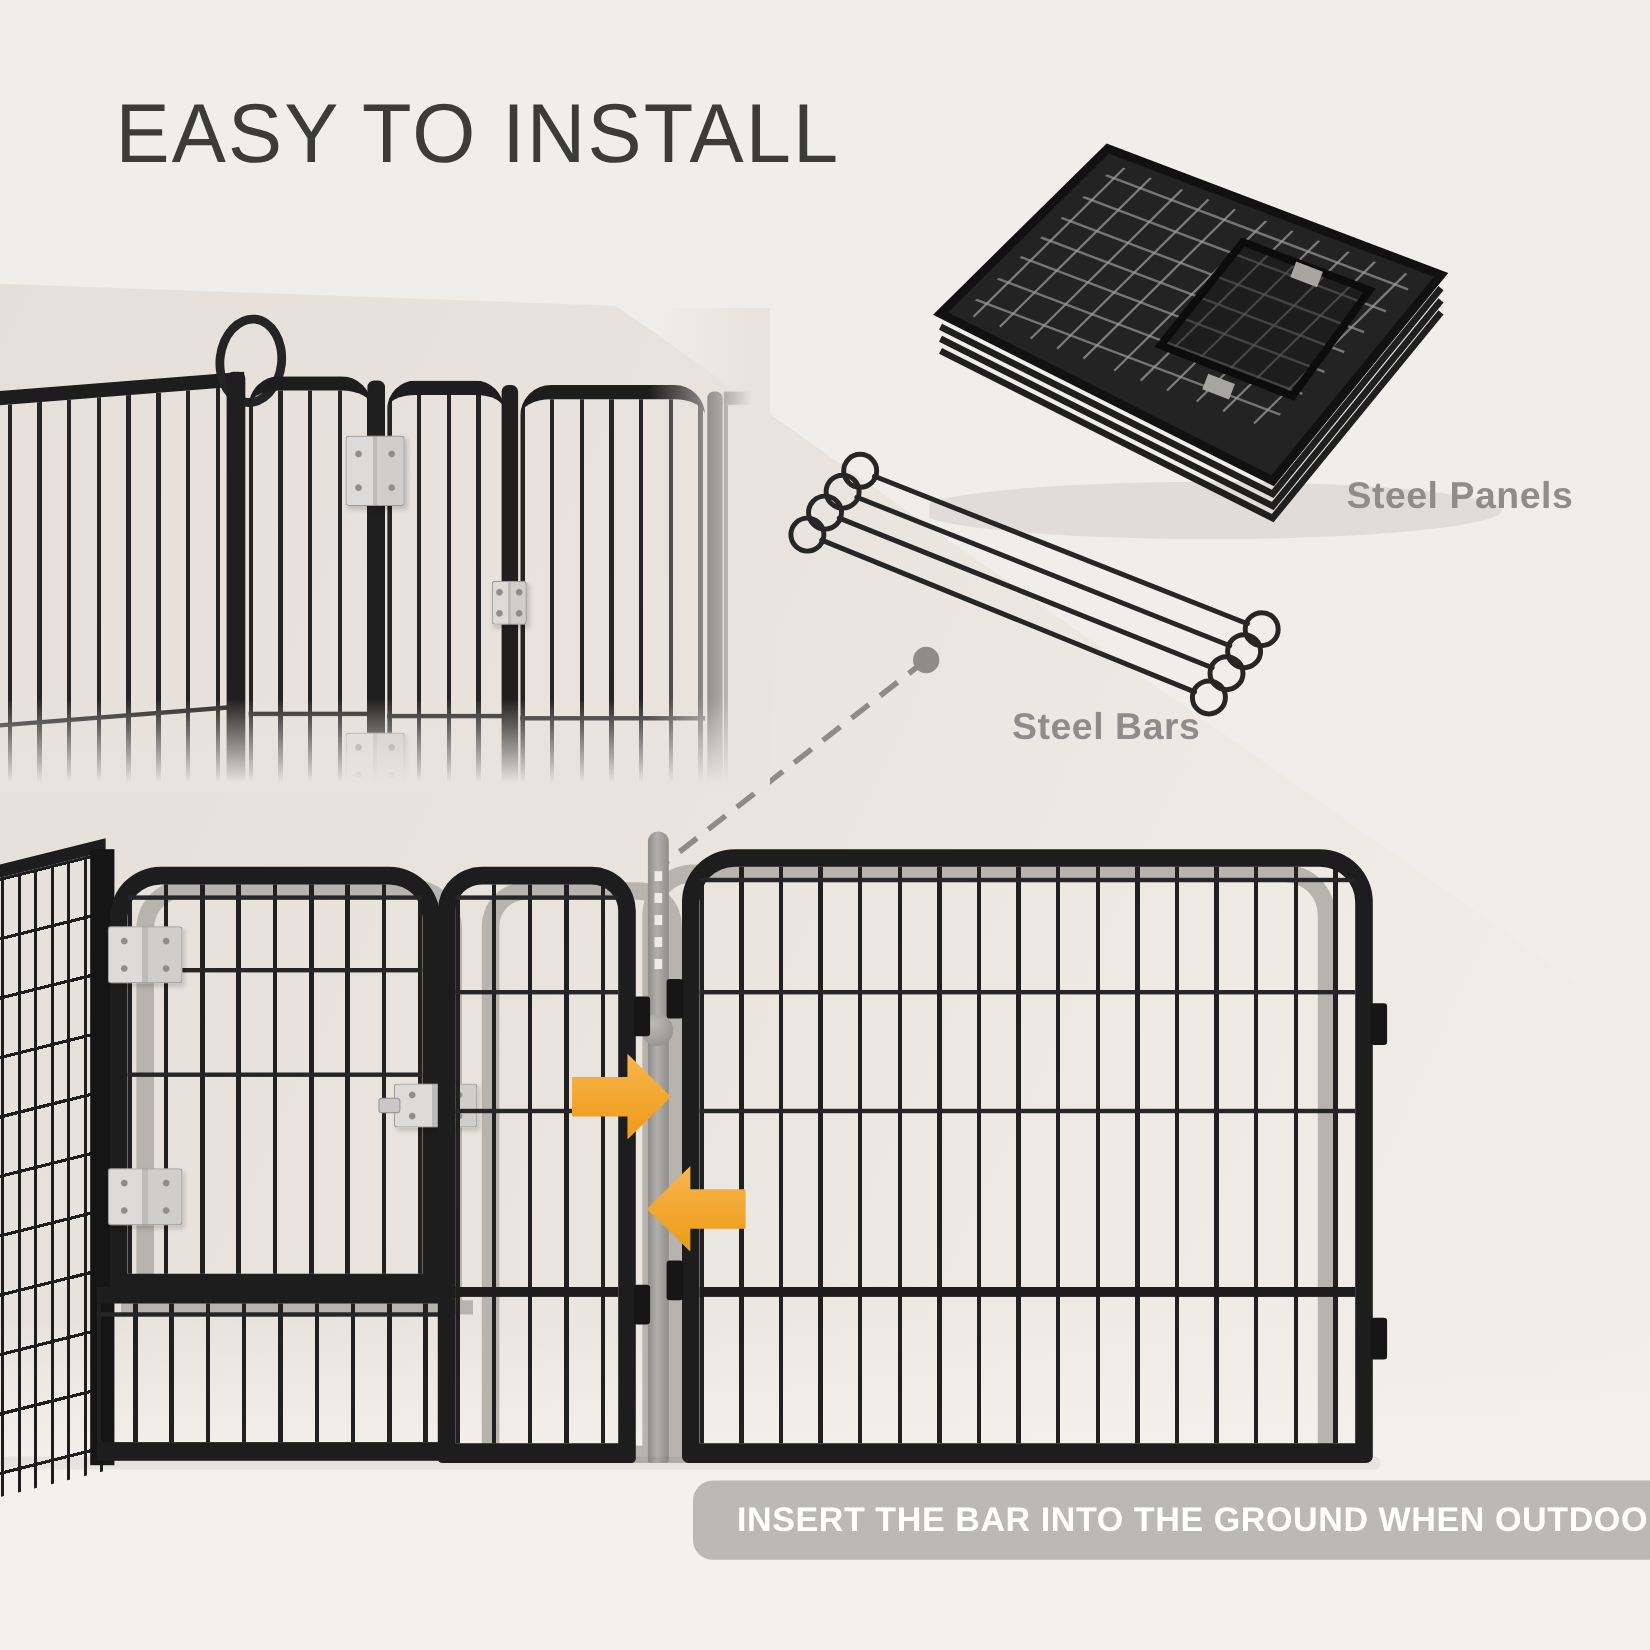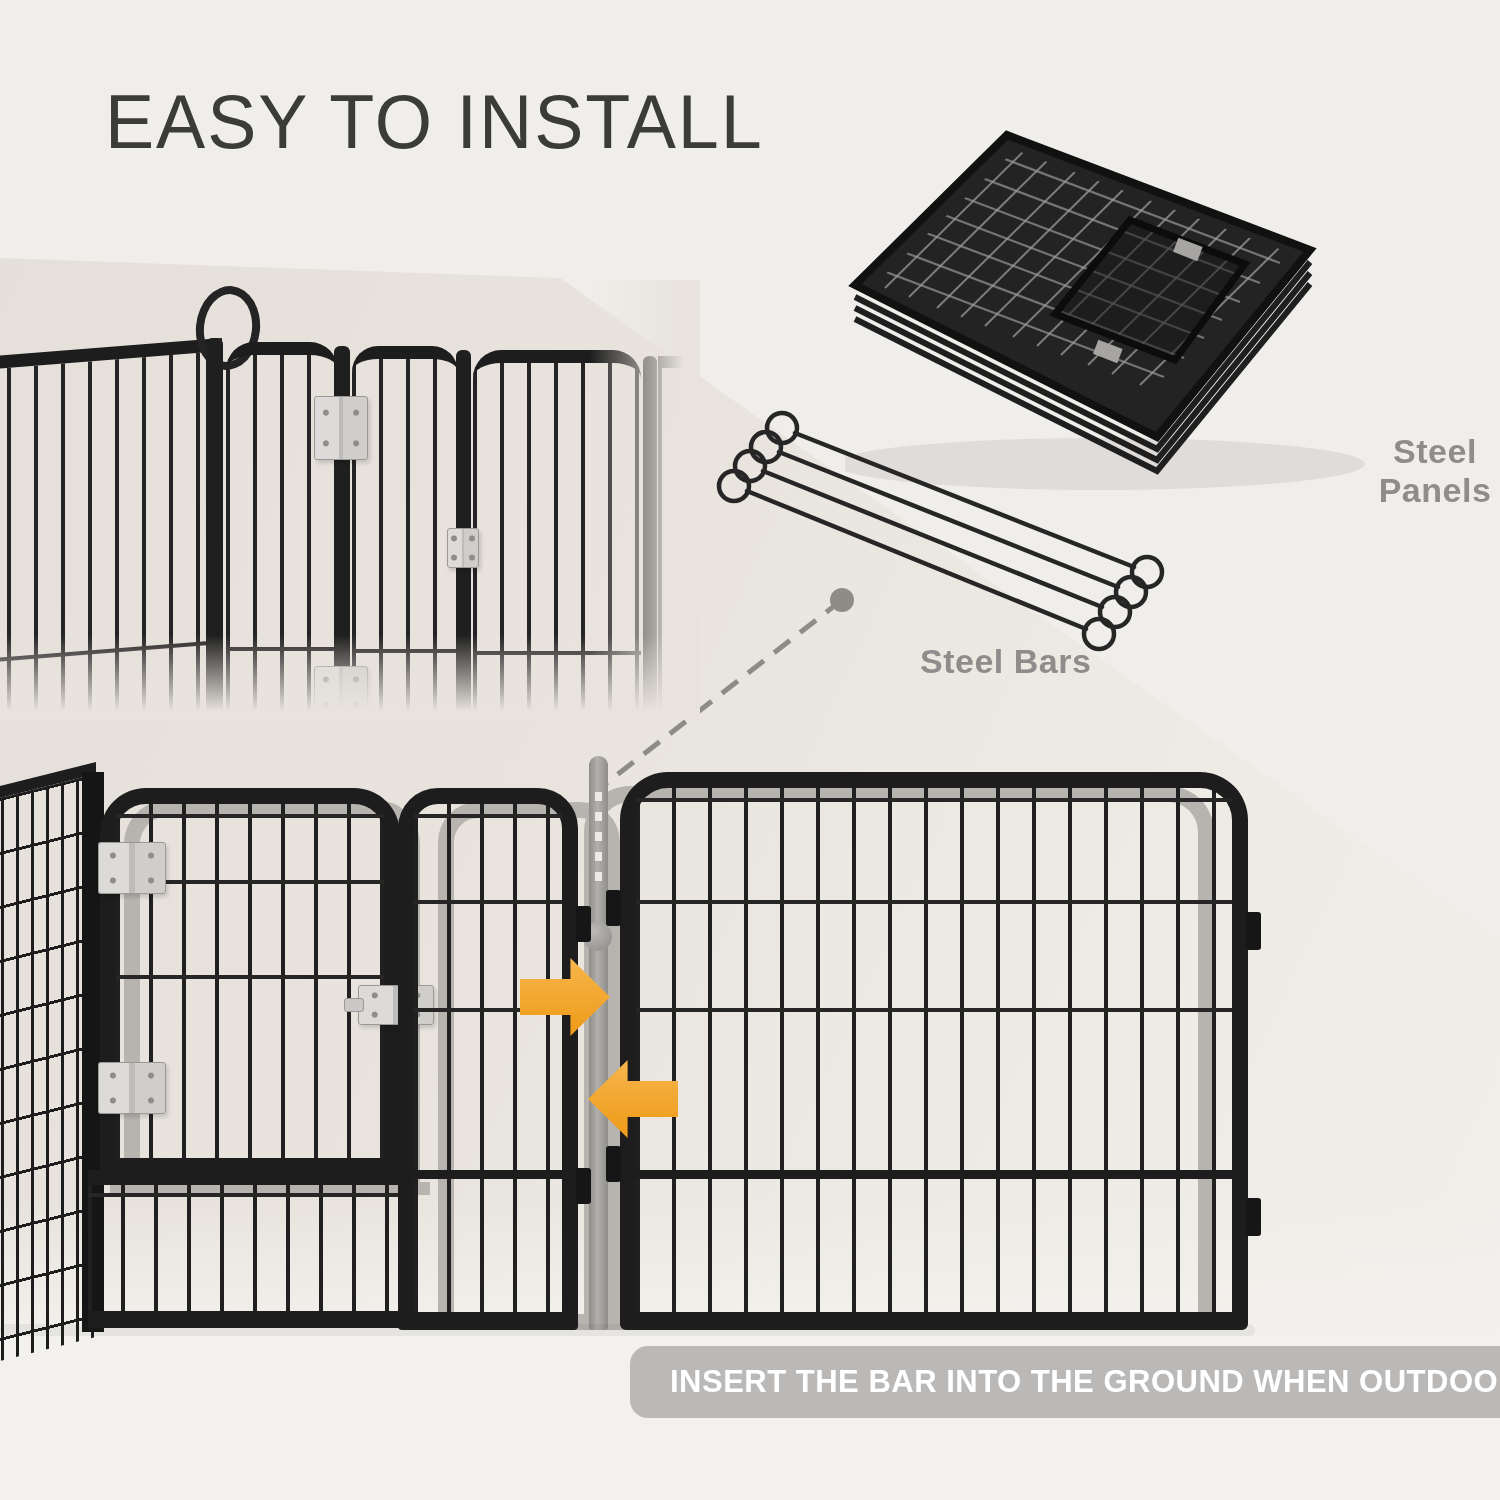--- a/index.html
+++ b/index.html
@@ -1,20 +1,19 @@
 <!DOCTYPE html>
 <html><head>
 <meta charset="utf-8">
 <style>
   html,body{margin:0;padding:0;background:#ddd;}
   .canvas{
     position:relative;width:1500px;height:1500px;overflow:hidden;
     font-family:"Liberation Sans",sans-serif;
     background:#f0eeea;
-    text-align:center;
   }
   .bg-surface{
     position:absolute;inset:0;
     clip-path:polygon(0px 258px,560px 278px,1500px 940px,1500px 1500px,0px 1500px);
     background:linear-gradient(115deg,#e4dfd8 0%,#e8e3dd 40%,#eeebe5 72%,#f1efeb 100%);
   }
   .bg-floor{
     position:absolute;left:0;top:1200px;width:1500px;height:300px;
     background:linear-gradient(180deg,rgba(243,241,237,0) 0%,#f3f1ed 45%);
   }
@@ -117,21 +116,21 @@
           <path d="M441,149 L295,293"></path>
       </g>
     </g>
     <clipPath id="stackClip">
         <path d="M170,58 L448,162 L308,330 L28,194 Z"></path>
       </clipPath>
     <path d="M285,128 L400,172 L330,268 L210,222 Z" fill="rgba(25,25,25,0.55)" stroke="#0c0c0c" stroke-width="7"></path>
     <rect x="330" y="150" width="26" height="15" fill="#a7a5a2" transform="rotate(21 343 157)"></rect>
     <rect x="250" y="252" width="26" height="15" fill="#a7a5a2" transform="rotate(21 263 259)"></rect>
   </svg>
-  <div class="part-label" style="left:1370px;top:432px;">Steel Panels</div>
+  <div class="part-label" style="left:1224px;top:432px;">Steel Panels</div>
 
   <svg class="photo" style="left:700px;top:398px;" width="470" height="270" viewBox="0 0 470 270">
     <g stroke="#262626" stroke-width="4.5" fill="none" stroke-linecap="round">
       <circle cx="82" cy="30" r="15"></circle>
         <line x1="95" y1="35" x2="434" y2="169"></line>
         <circle cx="447" cy="174" r="15"></circle>
       <circle cx="66" cy="49" r="15"></circle>
         <line x1="79" y1="54" x2="418" y2="189"></line>
         <circle cx="431" cy="194" r="15"></circle>
       <circle cx="50" cy="68" r="15"></circle>

